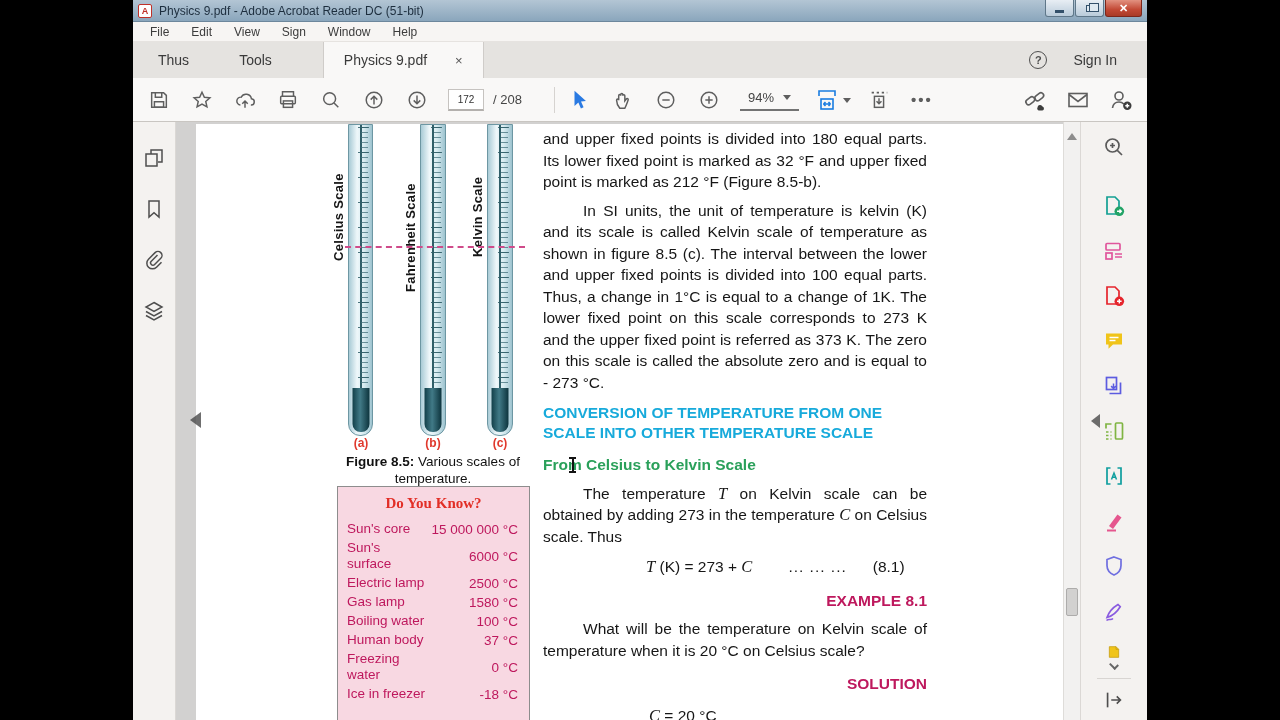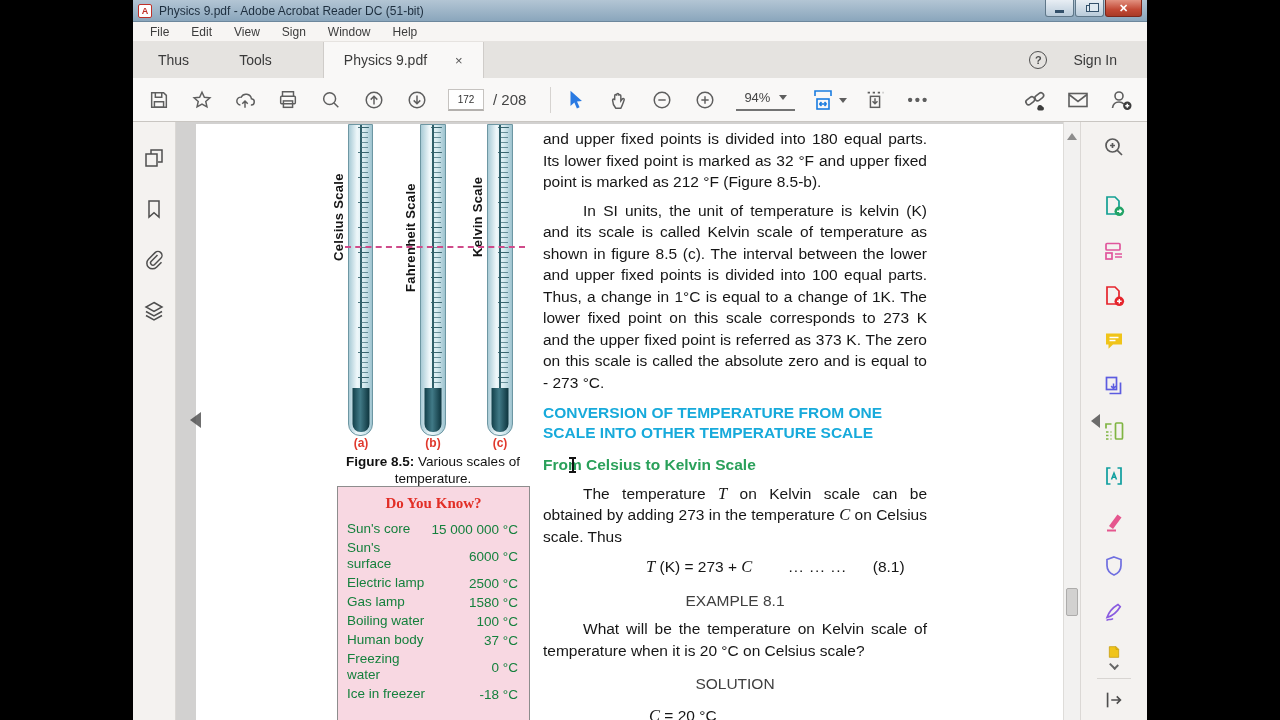--- a/index.html
+++ b/index.html
@@ -47,21 +47,21 @@
     color:#4f4f4f; font-size:11px; font-weight:bold; display:flex; align-items:center; justify-content:center; }
   .signin { font-size:14px; color:#3a3a3a; }
 
   
   .toolbar { height:44px; background:#f9f8f7; border-bottom:1px solid #c9c6c2;
     display:flex; align-items:center; padding-left:14px; flex:0 0 auto; }
   .tool { width:24px; height:24px; margin-right:19px; display:flex; align-items:center; justify-content:center; }
   .tool svg { stroke:#5e5e5e; fill:none; stroke-width:1.6; }
   .page-box { width:36px; height:22px; background:#fff; border:1px solid #c6c3c0; border-bottom:2px solid #b3b0ad;
     font-size:10px; color:#333; text-align:center; line-height:20px; margin-right:9px; }
-  .page-total { font-size:15px; color:#454545; margin-right:24px; white-space:nowrap; }
+  .page-total { font-size:13px; color:#454545; margin-right:32px; white-space:nowrap; }
   .tb-divider { width:1px; height:26px; background:#d6d3d0; margin:0 13px 0 0; }
   .zoom-ctl { display:flex; align-items:center; border-bottom:2px solid #737373;
     padding:2px 8px 4px; margin-right:16px; }
   .zoom-label { font-size:13px; color:#454545; }
   .caret { width:0; height:0; border:4px solid transparent; border-top:5px solid #5e5e5e; margin-left:9px; margin-top:4px;}
   .dots { color:#5e5e5e; font-size:15px; letter-spacing:2px; font-weight:bold; }
   .toolbar-right { margin-left:auto; display:flex; align-items:center; gap:19px; padding-right:14px; }
 
   
   .main { flex:1; display:flex; min-height:0; position:relative; }
@@ -112,33 +112,33 @@
     border-top:2px dashed #cf4b8a; }
   .sub-label { position:absolute; top:312px; width:30px; text-align:center;
     color:#e0392d; font-weight:bold; font-size:12px; }
   .fig-caption { position:absolute; top:329px; left:128px; width:218px; text-align:center;
     font-size:13.5px; color:#111; line-height:17px; }
 
   
   .dyk { position:absolute; left:141px; top:362px; width:193px; height:372px;
     background:#f8d8e2; border:1px solid #8d8d8d; padding:7px 9px 0; }
   .dyk-title { text-align:center; color:#e22e26; font-weight:bold; font-size:15px; margin:1px 0 9px;font-family:Liberation Serif, serif; }
-  .dyk-row { display:flex; align-items:center; font-size:13.5px; color:#15803d; margin-bottom:3px; }
+  .dyk-row { display:flex; align-items:center; font-size:13.5px; color:#be185d; margin-bottom:3px; }
   .dyk-label { flex:1; line-height:16px; white-space:pre-line; }
   .dyk-value { white-space:nowrap; padding-right:2px; }
 
   
   .col2 { position:absolute; left:347px; top:4px; width:384px;
     font-size:15.5px; line-height:21.5px; color:#161616; text-align:justify; }
   .col2 p { margin:0; }
   .indent { text-indent:40px; }
   .mt { margin-top:7px !important; }
   .h-cyan { color:#17aadb; font-weight:bold; margin-top:10px !important; text-align:left; line-height:20px; }
   .h-green { color:#2aa05a; font-weight:bold; margin-top:11px !important; text-align:left; }
-  .h-red { color:#404040; font-weight:normal; margin-top:12px !important; text-align:center; }
+  .h-red { color:#be185d; font-weight:bold; margin-top:12px !important; text-align:right; }
   .eq-line { margin-top:9px !important; padding-left:103px; text-align:left; white-space:nowrap; }
   .var { font-family:"Liberation Serif", serif; font-style:italic; font-size:16.5px; }
   .eq-dots { margin-left:36px; letter-spacing:1px; }
   .eq-num { margin-left:26px; }
   .sol1 { margin-top:10px !important; padding-left:106px; text-align:left; }
 
   
   .ibeam { position:absolute; left:372px; top:333px; width:9px; height:16px; }
   .ibeam::before, .ibeam::after { content:""; position:absolute; left:1px; width:7px; height:2px; background:#131313; }
   .ibeam::before { top:0; } .ibeam::after { bottom:0; }

